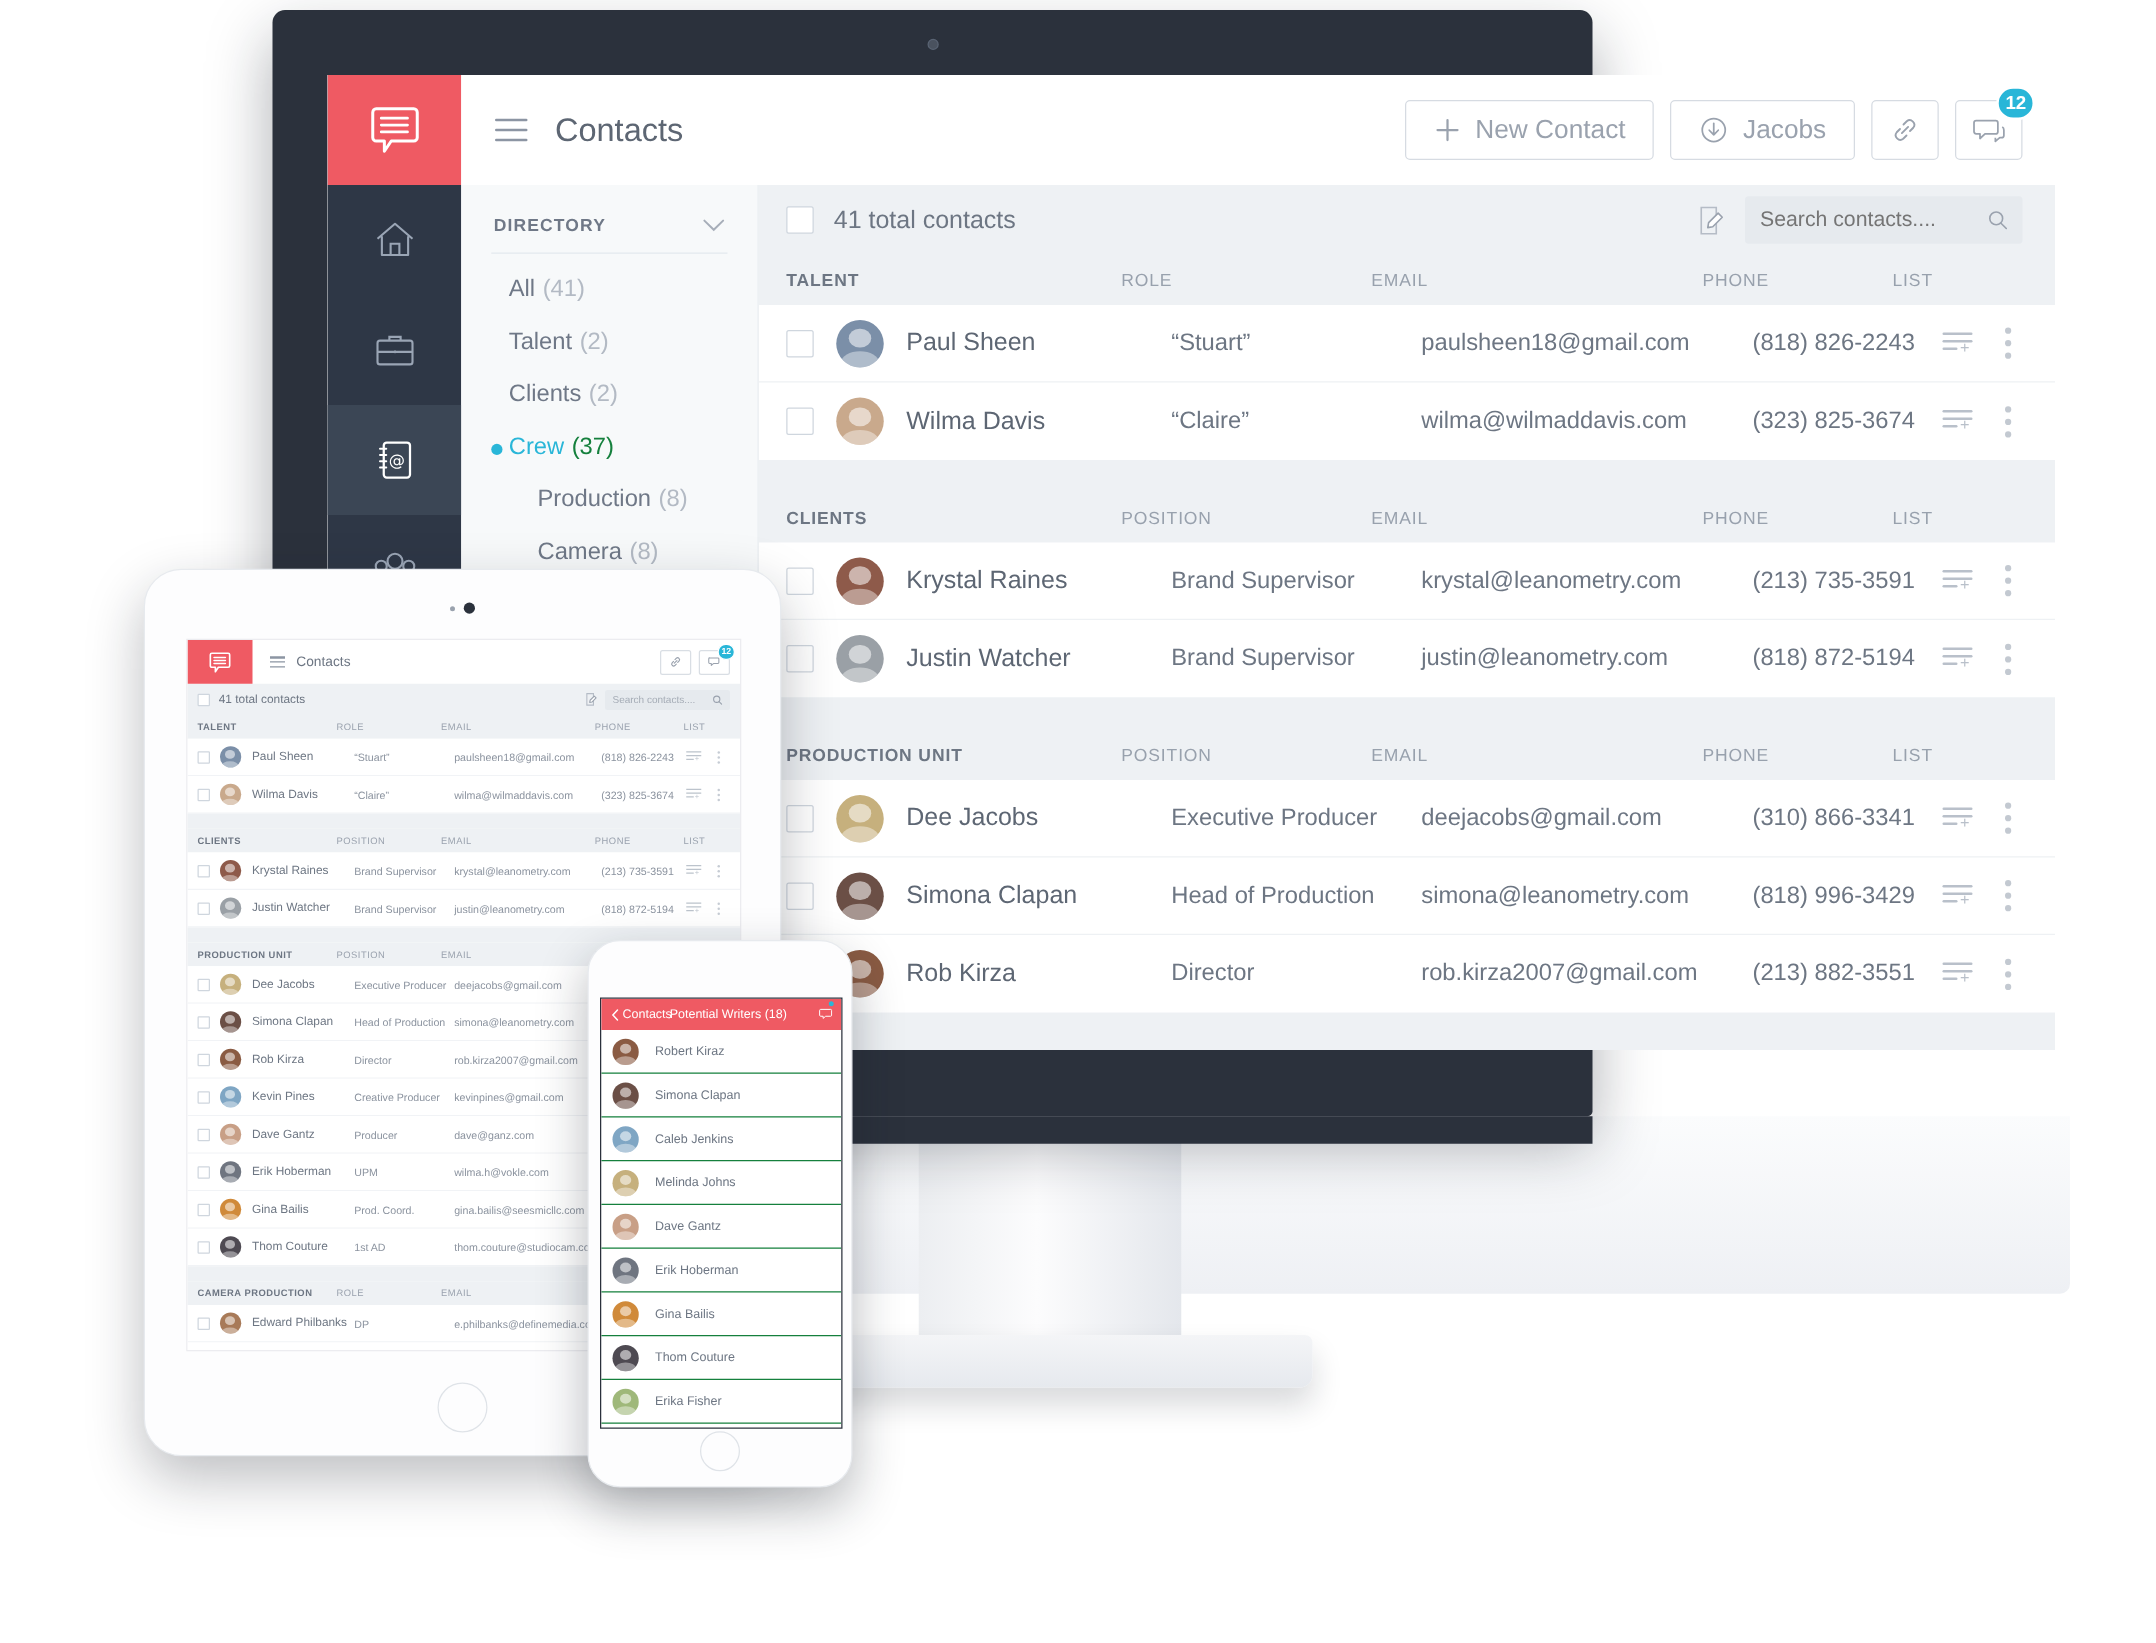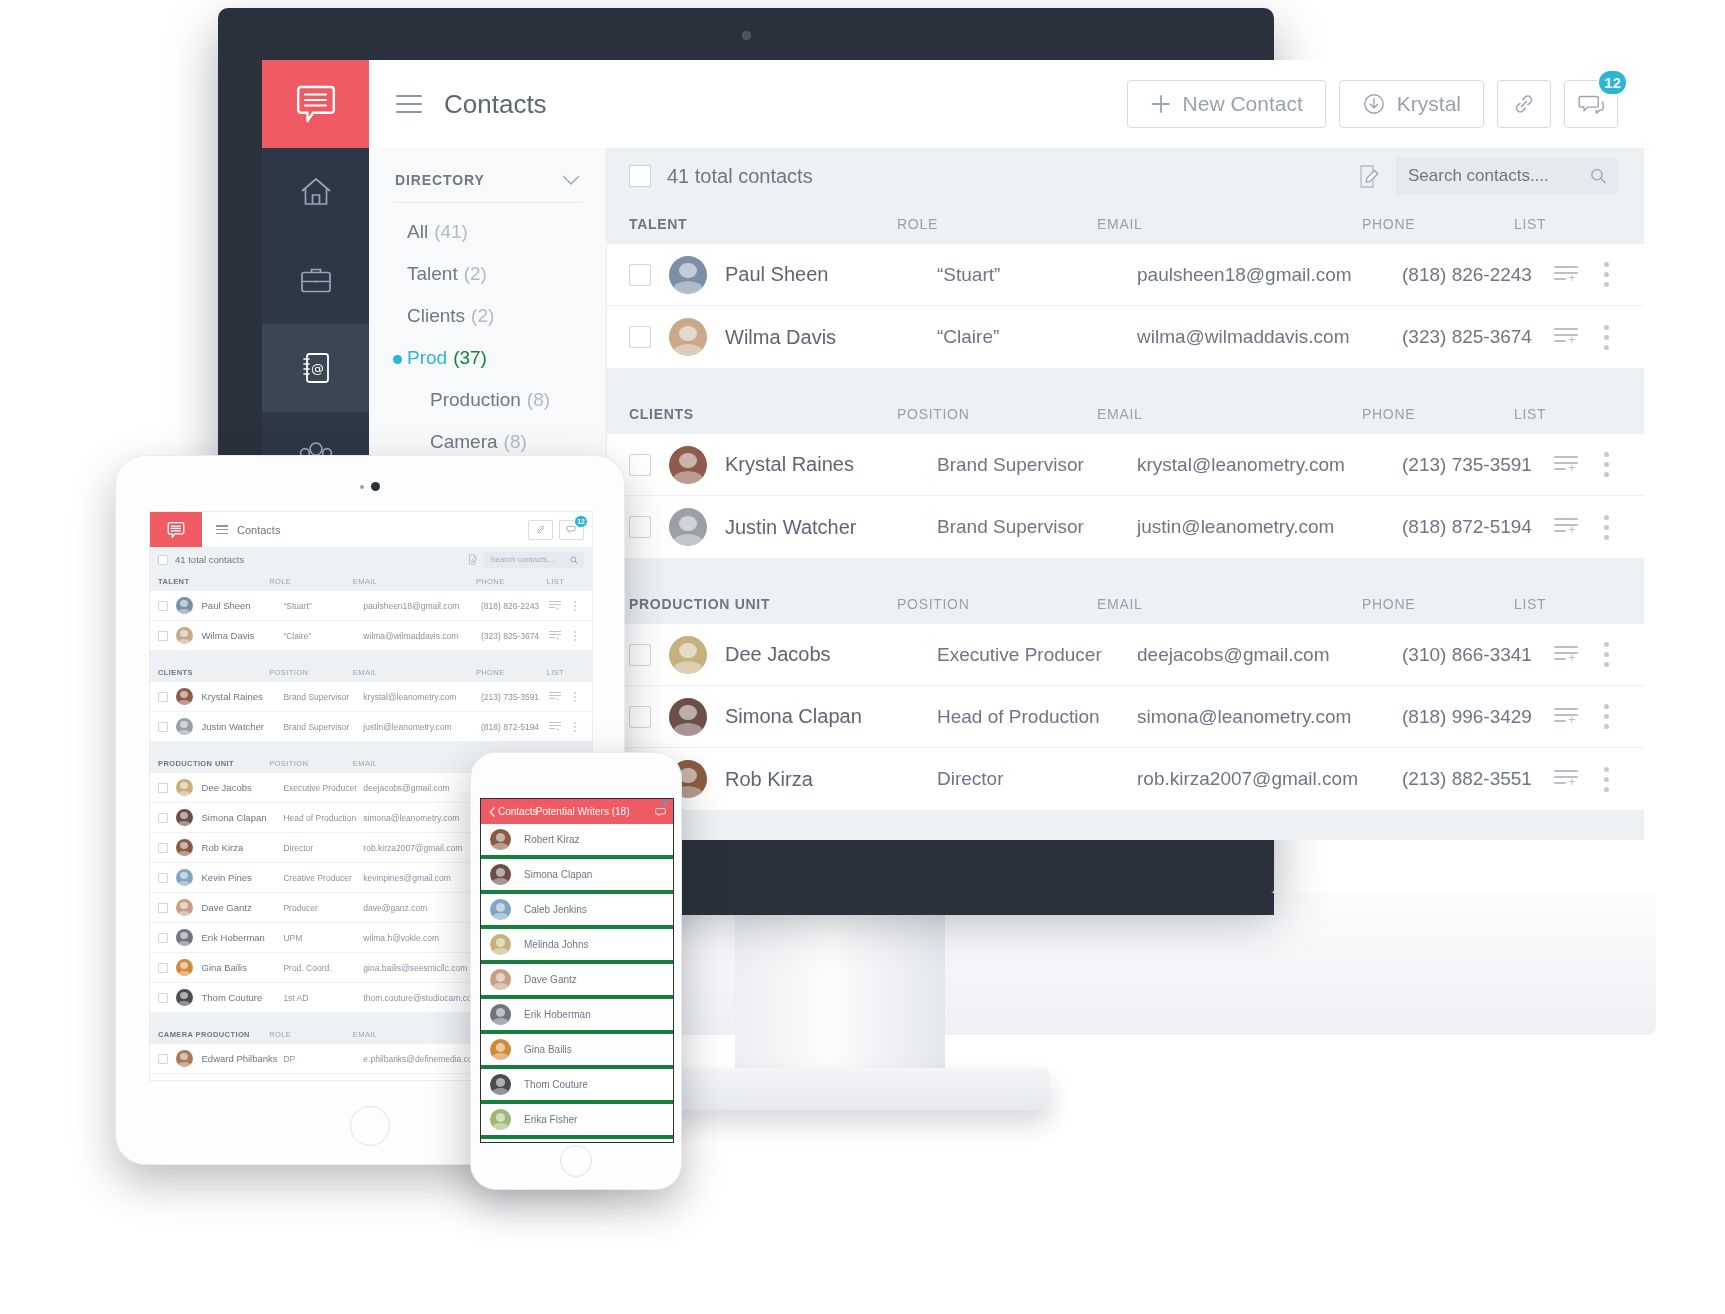--- a/index.html
+++ b/index.html
@@ -166,21 +166,21 @@
   .ph-screen { position:absolute; left:9px; top:45px; width:194px; height:345px;
      background:#fff; overflow:hidden; border:1px solid #2b313c; }
   .ph-home { position:absolute; left:50%; bottom:12px; margin-left:-16px; width:32px; height:32px;
      border-radius:50%; border:1.5px solid #dfe3e8; }
   .ph-bar { height:25px; background:#ef5a63; display:flex; align-items:center; position:relative; }
   .ph-back { margin-left:8px; color:#fff; font-size:10px; display:flex; align-items:center; gap:3px; }
   .ph-title { position:absolute; left:50%; transform:translateX(-44%); color:#fff; font-size:10px; }
   .ph-chat { margin-left:auto; margin-right:7px; position:relative; }
   .ph-dot { position:absolute; right:-2px; top:-3px; width:6px; height:6px; border-radius:50%;
      background:#29b6d8; border:1px solid #ef5a63; }
-  .ph-row { height:35px; display:flex; align-items:center; padding-left:9px; border-bottom:4px solid #15803d; }
+  .ph-row { height:35px; display:flex; align-items:center; padding-left:9px; border-bottom:1px solid #15803d; }
   .ph-av { width:21px; height:21px; border-radius:50%; background:#c9ced6; flex:none; position:relative; overflow:hidden; }
   .ph-name { margin-left:13px; font-size:10px; color:#6d7683; }
 </style>
 </head>
 <body>
 
 <div id="stage">
 
   <div class="mon-body-white"></div>
   <div class="neck"></div>
@@ -211,21 +211,21 @@
               <svg width="22" height="22" viewBox="0 0 22 22">
                 <path d="M11 3v16M3 11h16" stroke="#9aa2ae" stroke-width="1.8" stroke-linecap="round"></path>
               </svg>
               <span>New Contact</span>
             </div>
             <div class="btn-outline">
               <svg width="24" height="24" viewBox="0 0 24 24">
                 <circle cx="12" cy="12" r="9.2" fill="none" stroke="#9aa2ae" stroke-width="1.4"></circle>
                 <path d="M12 6.6v9.2M8.4 12.2L12 15.9l3.6-3.7" fill="none" stroke="#9aa2ae" stroke-width="1.4" stroke-linecap="round" stroke-linejoin="round"></path>
               </svg>
-              <span>Krystal</span>
+              <span>Jacobs</span>
             </div>
             <div class="btn-icon-sq">
               <svg width="26" height="26" viewBox="0 0 26 26">
                 <path d="M10.5 15.5l5-5M9 12.2L6.4 14.8a3.7 3.7 0 005.2 5.2l2.6-2.6M17 13.8l2.6-2.6a3.7 3.7 0 00-5.2-5.2l-2.6 2.6" fill="none" stroke="#9aa2ae" stroke-width="1.5" stroke-linecap="round"></path>
               </svg>
             </div>
             <div class="btn-icon-sq">
               <svg width="28" height="26" viewBox="0 0 28 26">
                 <path d="M4 5.5h15.5c1 0 1.8.8 1.8 1.8v7c0 1-.8 1.8-1.8 1.8H11l-4 3.7V16H4c-1 0-1.8-.8-1.8-1.8v-7c0-1 .8-1.8 1.8-1.8z" fill="none" stroke="#9aa2ae" stroke-width="1.4" stroke-linejoin="round"></path>
                 <path d="M24.8 10.5c.8.5 1.3 1.4 1.3 2.4v4.4c0 1-.8 1.8-1.8 1.8h-1.5l-3.5 3v-3" fill="none" stroke="#9aa2ae" stroke-width="1.4" stroke-linejoin="round"></path>
@@ -281,21 +281,21 @@
               <div class="dir-item">
                 <span>Talent</span>
                 <span class="cnt">(2)</span>
               </div>
               <div class="dir-item">
                 <span>Clients</span>
                 <span class="cnt">(2)</span>
               </div>
               <div class="dir-item active">
                 <span class="dir-dot"></span>
-                <span>Prod</span>
+                <span>Crew</span>
                 <span class="cnt">(37)</span>
               </div>
               <div class="dir-item sub">
                 <span>Production</span>
                 <span class="cnt">(8)</span>
               </div>
               <div class="dir-item sub">
                 <span>Camera</span>
                 <span class="cnt">(8)</span>
               </div>

